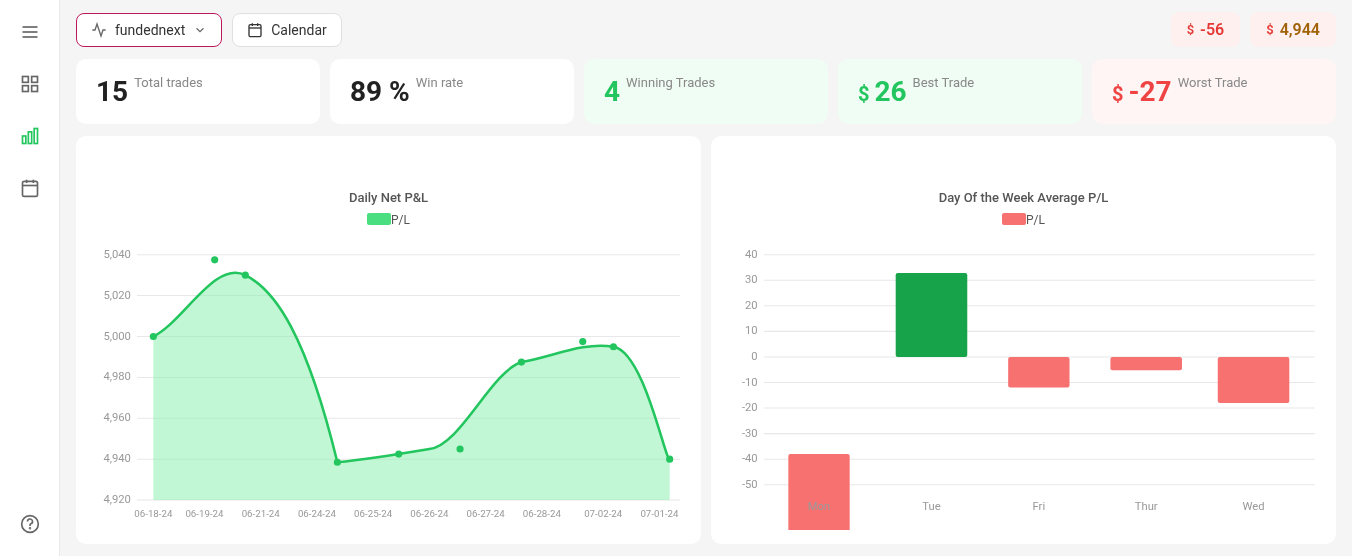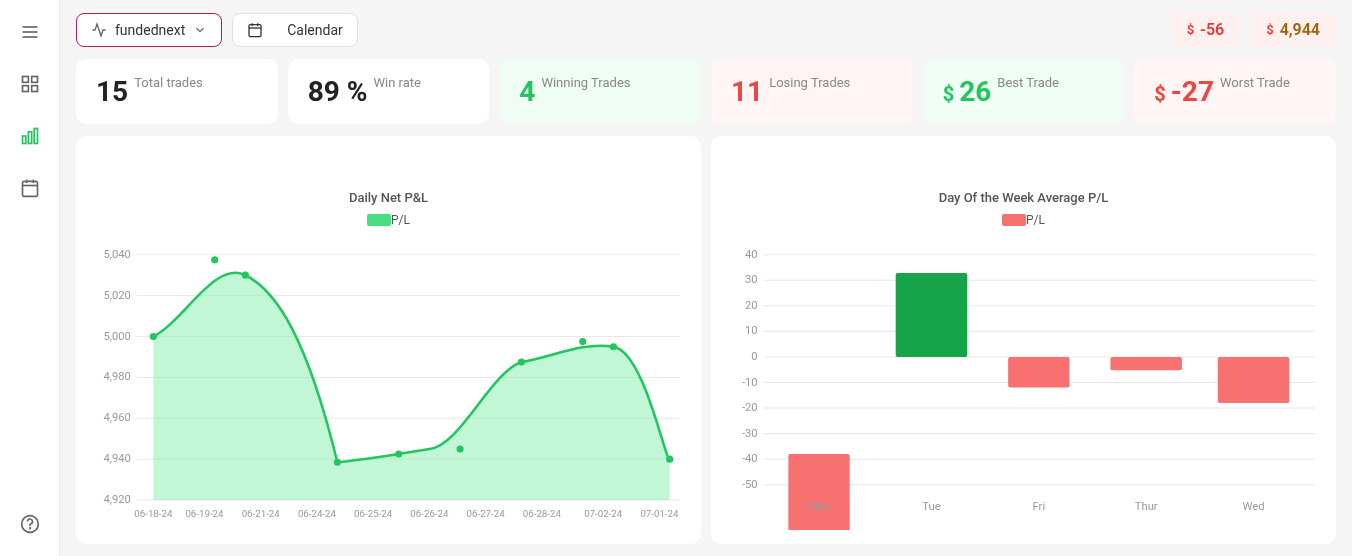--- a/index.html
+++ b/index.html
@@ -71,21 +71,21 @@
       color: #333;
     }
     .account-selector svg {
       width: 16px;
       height: 16px;
       color: #666;
     }
     .calendar-btn {
       display: flex;
       align-items: center;
-      gap: 24px;
+      gap: 8px;
       background: #fff;
       border: 1px solid #e0e0e0;
       border-radius: 8px;
       padding: 8px 14px;
       cursor: pointer;
       font-size: 14px;
       color: #333;
     }
     .spacer { flex: 1; }
     .metric-pill {
@@ -151,21 +151,21 @@
     .chart-card.right { flex: 1; }
     .chart-title {
       font-size: 13px;
       font-weight: 500;
       color: #555;
       text-align: center;
       margin-top: 40px;
     }
     .chart-legend {
       display: flex;
-      align-items: center;
+      align-items: flex-start;
       justify-content: center;
       gap: 0;
       font-size: 12px;
       color: #555;
     }
     .legend-box {
       width: 24px;
       height: 12px;
       border-radius: 2px;
     }
@@ -278,24 +278,20 @@
     <div class="stat-card">
       <div class="stat-value">89 %</div>
       <div class="stat-label">Win rate</div>
     </div>
 
     <div class="stat-card green-bg">
       <div class="stat-value green">4</div>
       <div class="stat-label">Winning Trades</div>
     </div>
 
-    <div class="stat-card red-bg">
-      <div class="stat-value red">11</div>
-      <div class="stat-label">Losing Trades</div>
-    </div>
 
     <div class="stat-card green-bg">
       <div class="stat-value green">
         <span style="font-size:20px;">$ </span><span>26</span>
       </div>
       <div class="stat-label">Best Trade</div>
     </div>
 
     <div class="stat-card red-bg">
       <div class="stat-value red">

